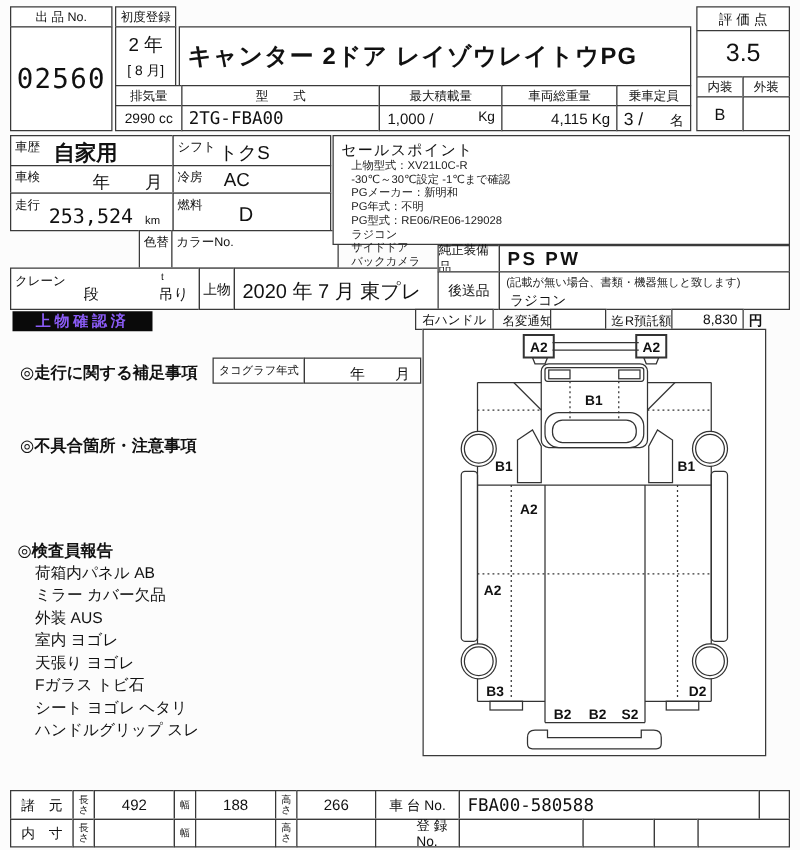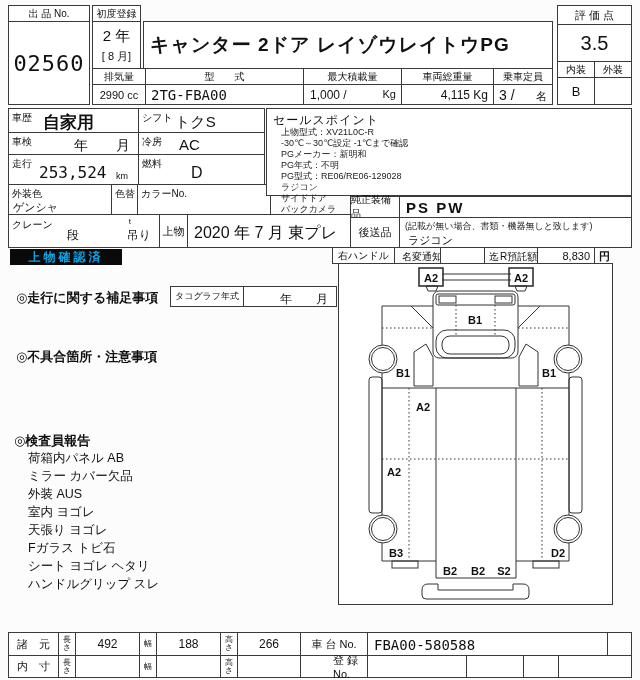--- a/index.html
+++ b/index.html
@@ -6,21 +6,21 @@
   .sheet{
     position:relative;width:640px;height:680px;background:#fcfcfc;
     font-family:"Liberation Sans","DejaVu Sans",sans-serif;color:#111;
     overflow:hidden;
   }
   .cell{position:absolute;border:1px solid #3a3a3a;background:#fff;box-sizing:border-box;}
   .txt{position:absolute;box-sizing:border-box;}
   .lbl{font-size:10px;color:#111;}
   .ctr{display:flex;align-items:center;justify-content:center;}
   .mono{font-family:"DejaVu Sans Mono","Liberation Mono",monospace;}
-  .badge{background:#0a0a0a;color:#0ea5e9;}
+  .badge{background:#0a0a0a;color:#8b5cf6;}
   .small-stack{font-size:8px;line-height:8px;display:flex;align-items:center;justify-content:center;text-align:center;}
   .list9 div{font-size:9px;line-height:11px;color:#222;white-space:pre;}
   .list12 div{font-size:12.5px;line-height:18px;color:#111;white-space:pre;}
   svg text{font-family:"Liberation Sans","DejaVu Sans",sans-serif;font-size:11px;font-weight:600;fill:#111;}
   .hd{font-size:13px;font-weight:600;}
 </style>
 </head>
 <body>
 
 <div class="sheet">
@@ -121,24 +121,20 @@
   <div class="cell" style="left:8px;top:154px;width:131px;height:31px;">
     <span class="txt lbl" style="left:3px;top:2px;">走行</span>
     <span class="txt mono" style="left:30px;top:8px;font-size:16px;">253,524</span>
     <span class="txt" style="right:10px;bottom:3px;font-size:9px;">km</span>
   </div>
   <div class="cell" style="left:138px;top:154px;width:127px;height:31px;">
     <span class="txt lbl" style="left:3px;top:2px;">燃料</span>
     <span class="txt" style="left:52px;top:9px;font-size:16px;">D</span>
   </div>
 
-  <div class="cell" style="left:8px;top:184px;width:104px;height:31px;">
-    <span class="txt lbl" style="left:3px;top:2px;">外装色</span>
-    <span class="txt" style="left:4px;top:15px;font-size:11px;">ゲンシャ</span>
-  </div>
   <div class="cell" style="left:111px;top:184px;width:27px;height:31px;">
     <span class="txt lbl" style="left:3px;top:2px;">色替</span>
   </div>
   <div class="cell" style="left:137px;top:184px;width:134px;height:31px;">
     <span class="txt lbl" style="left:3px;top:2px;">カラーNo.</span>
   </div>
 
   <div class="cell" style="left:8px;top:214px;width:152px;height:34px;">
     <span class="txt lbl" style="left:3px;top:3px;">クレーン</span>
     <span class="txt" style="left:58px;top:12px;font-size:12px;">段</span>

